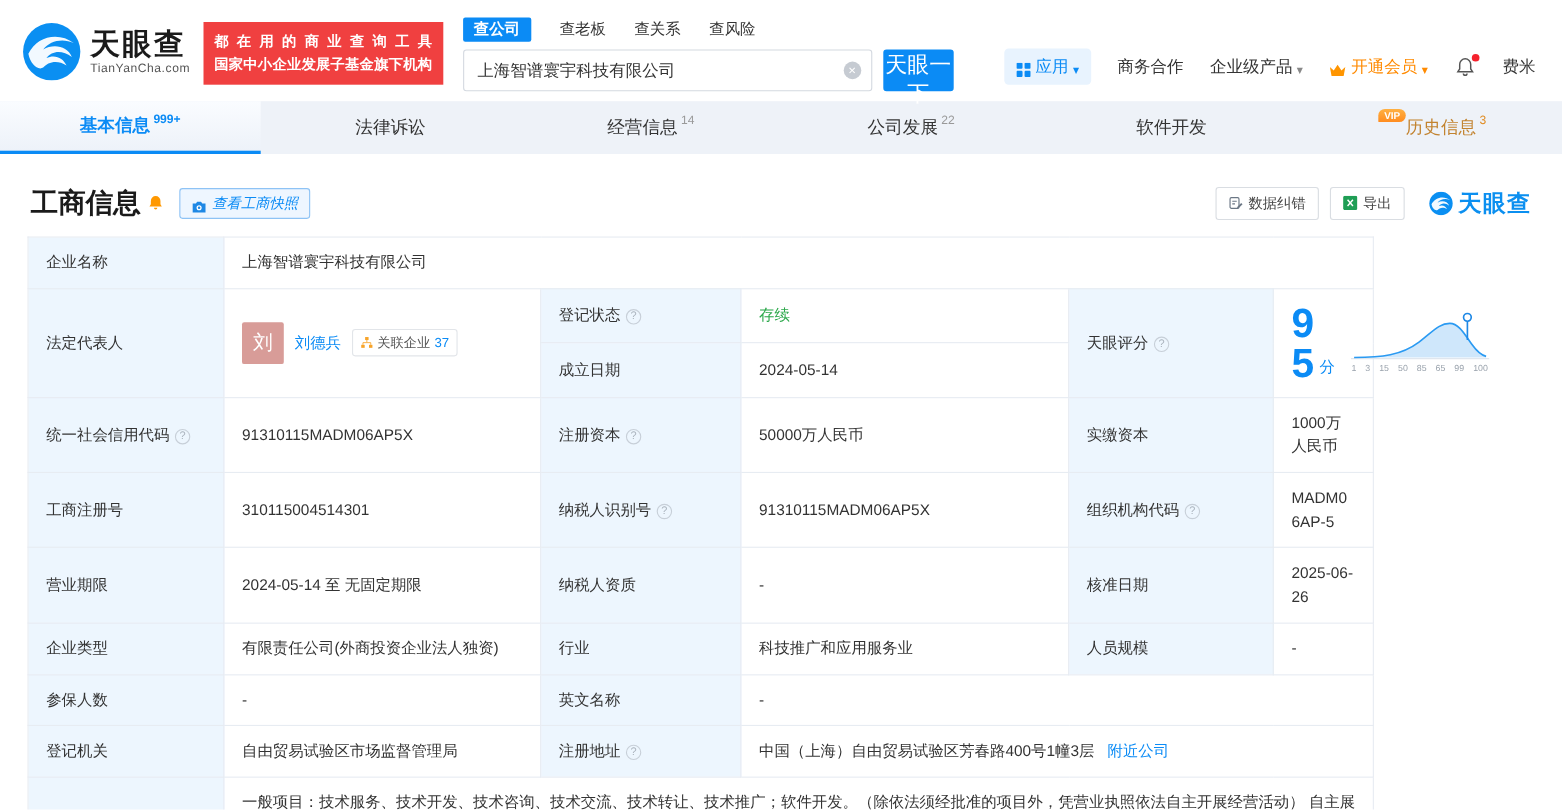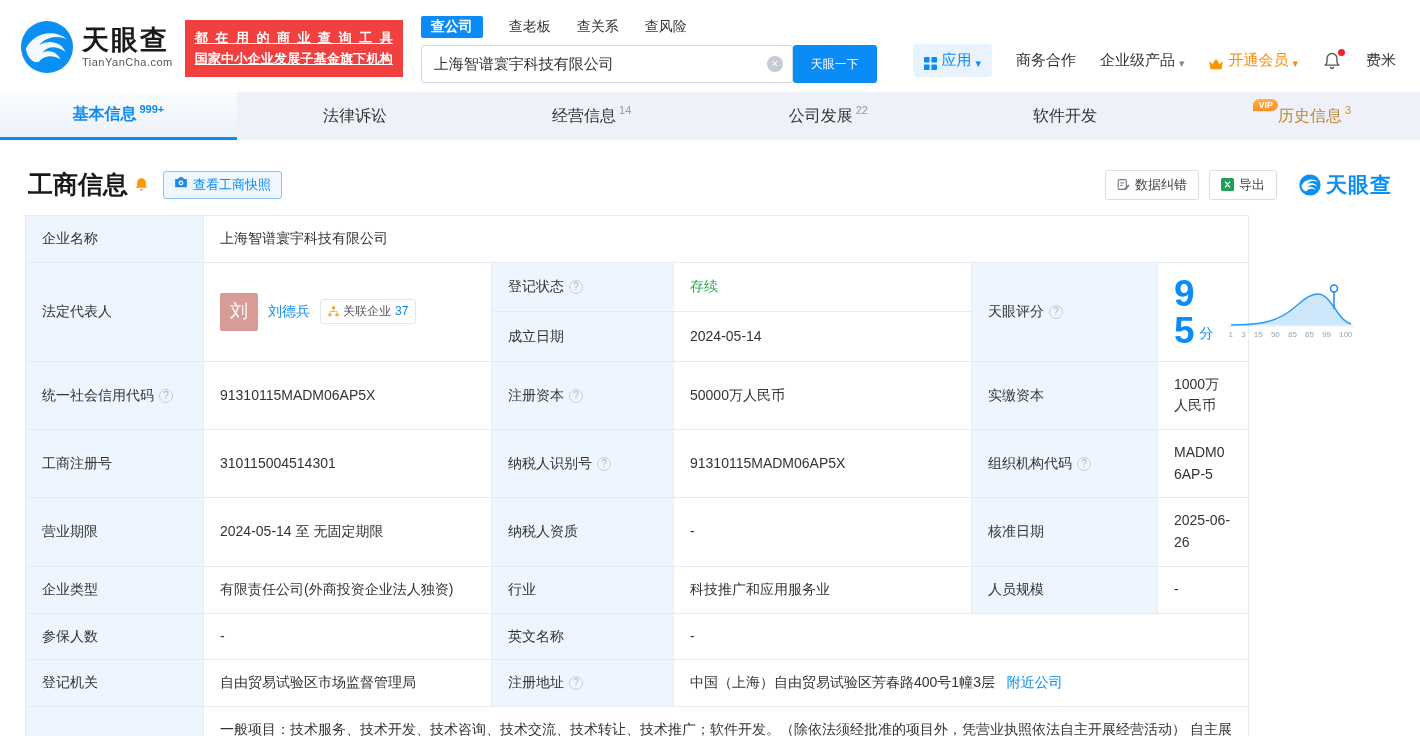--- a/index.html
+++ b/index.html
@@ -11,32 +11,32 @@
   }
   a { text-decoration:none; cursor:pointer; }
 
   
   .top-header { display:flex; align-items:flex-start; padding:16px 24px 8px 20px; height:92px; background:#fff; }
   .logo { display:flex; align-items:center; margin-top:4px; }
   .logo-icon { width:54px; height:54px; display:inline-block; }
   .logo-text { margin-left:8px; display:flex; flex-direction:column; }
   .logo-title { font-size:27px; font-weight:bold; color:#1a1a1a; letter-spacing:2px; line-height:1.1; }
   .logo-sub { font-size:11px; color:#555; letter-spacing:.5px; }
-  .slogan { margin-left:12px; margin-top:4px; background:#f04040; color:#fff; padding:7px 10px; font-size:13px; font-weight:bold; line-height:1.65; width:218px;text-decoration:underline; }
+  .slogan { margin-left:12px; margin-top:4px; background:#f04040; color:#fff; padding:7px 10px; font-size:13px; font-weight:bold; line-height:1.65; width:218px; }
   .slogan div { text-align:justify; text-align-last:justify; }
 
   .search-area { margin-left:18px; }
   .search-tabs { display:flex; align-items:center; gap:26px; font-size:14px; margin-bottom:7px; }
   .stab { color:#333; cursor:pointer; padding:2px 0; }
   .stab.active { background:#0b8bf5; color:#fff; padding:2px 10px; font-weight:bold; border-radius:2px; }
   .search-row { display:flex; align-items:center; }
   .search-box { position:relative; width:372px; }
   .search-input { width:100%; height:38px; border:1px solid #d4d9e0; border-radius:3px; padding:0 34px 0 12px; font-size:15px; color:#333; outline:none; font-family:inherit; }
   .clear-btn { position:absolute; right:10px; top:11px; width:16px; height:16px; background:#c6cbd2; color:#fff; border-radius:50%; font-size:9px; line-height:16px; text-align:center; cursor:pointer; }
-  .search-btn { margin-left:0; width:84px; height:38px; background:#0b8bf5; color:#fff; border:none; border-radius:3px; font-size:12px; cursor:pointer; font-family:inherit; }
+  .search-btn { margin-left:10px; width:64px; height:38px; background:#0b8bf5; color:#fff; border:none; border-radius:3px; font-size:20px; cursor:pointer; font-family:inherit; }
 
   .header-menu { margin-left:auto; display:flex; align-items:center; gap:24px; font-size:15px; margin-top:28px; color:#333; white-space:nowrap; }
   .menu-item { display:inline-flex; align-items:flex-end; gap:4px; cursor:pointer; }
   .menu-apps { background:#e8f3fe; color:#0b8bf5; padding:7px 11px; border-radius:4px; font-weight:500; }
   .menu-vip { color:#ff8a00; }
   .caret { font-size:11px; color:#888; }
   .menu-apps .caret { color:#0b8bf5; }
   .menu-vip .caret { color:#ff8a00; }
   .bell-wrap { position:relative; display:inline-flex; cursor:pointer; }
   .bell-dot { position:absolute; top:-2px; right:-3px; width:7px; height:7px; background:#f5222d; border-radius:50%; }
@@ -48,21 +48,21 @@
   .mtab.active { color:#0b8bf5; font-weight:bold; border-bottom:3px solid #0b8bf5; background:linear-gradient(180deg,#fafcff,#edf2f9); }
   .mtab.active sup { color:#0b8bf5; }
   .mtab.history { color:#c2832f; }
   .mtab.history sup { color:#e08a1e; }
   .vip-tag { background:linear-gradient(180deg,#ffb143,#ff8c1f); color:#fff; font-size:9px; font-weight:bold; padding:1px 5px; border-radius:7px 7px 7px 1px; position:relative; top:-11px; margin-left:1px; }
 
   
   .section-header { display:flex; align-items:center; margin:28px 28px 14px 28px; }
   .section-title { font-size:25px; font-weight:bold; color:#1a1a1a; }
   .title-bell { margin-left:6px; display:inline-flex; }
-  .snapshot-btn { margin-left:14px; display:inline-flex; align-items:flex-start; gap:5px; border:1px solid #8ec3f5; background:#eef6ff; color:#0b8bf5; font-size:13px; padding:4px 10px; border-radius:3px; cursor:pointer; font-family:inherit; }
+  .snapshot-btn { margin-left:14px; display:inline-flex; align-items:flex-end; gap:5px; border:1px solid #8ec3f5; background:#eef6ff; color:#0b8bf5; font-size:13px; padding:4px 10px; border-radius:3px; cursor:pointer; font-family:inherit;font-style:italic; }
   .right-tools { margin-left:auto; display:flex; align-items:center; gap:10px; }
   .tool-btn { display:inline-flex; align-items:center; gap:5px; border:1px solid #d9dde2; background:#fff; color:#444; font-size:13px; padding:5px 11px; border-radius:3px; cursor:pointer; font-family:inherit; }
   .brand { display:inline-flex; align-items:center; gap:5px; margin-left:12px; }
   .brand-name { color:#0b8ff0; font-size:21px; font-weight:bold; letter-spacing:1px; }
 
   
   .info-table { width:1224px; margin:0 25px; border-collapse:collapse; table-layout:fixed; font-size:14px; }
   .info-table td { border:1px solid #e7ecf2; padding:12px 16px; vertical-align:middle; line-height:1.55; color:#333; word-break:break-all; }
   .info-table td.lbl { background:#edf6fe; }
   .help { display:inline-block; width:14px; height:14px; border:1px solid #c7cfd8; border-radius:50%; color:#aab3bd; font-size:10px; line-height:12px; text-align:center; margin-left:5px; vertical-align:1px; cursor:pointer; }

